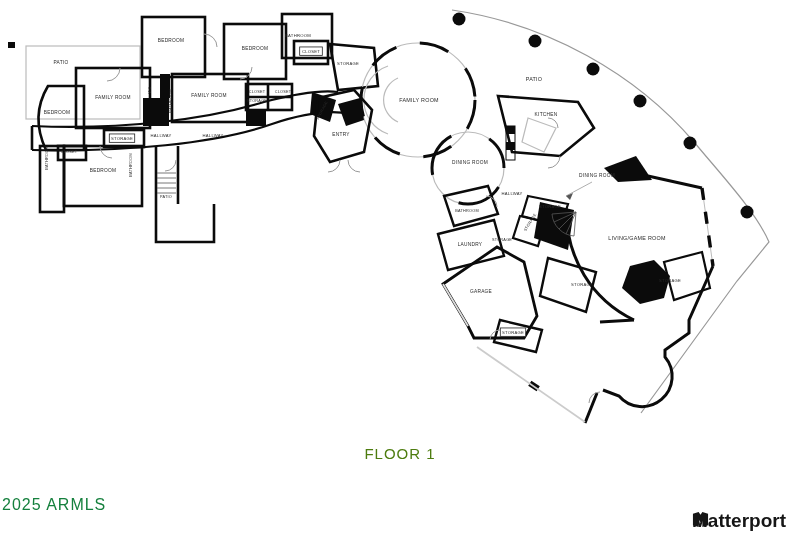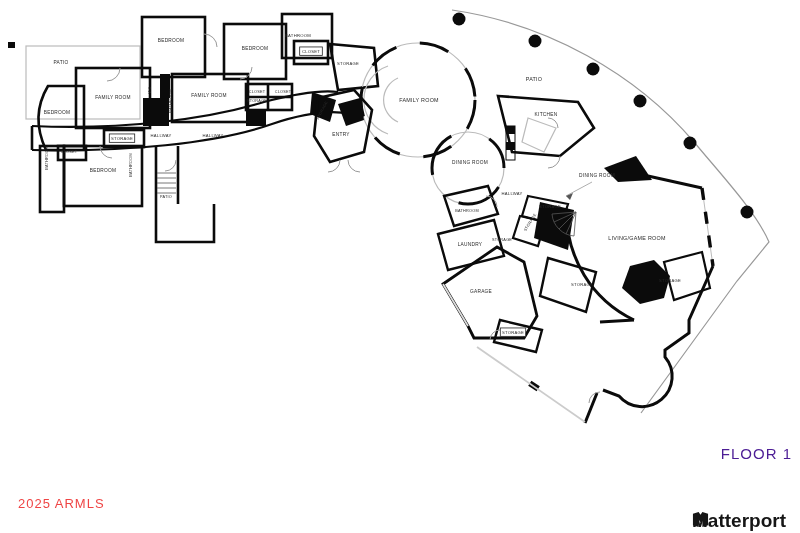--- a/index.html
+++ b/index.html
@@ -4,23 +4,23 @@
 <style>
   html,body{margin:0;padding:0;background:#fff;}
   .stage{position:relative;width:800px;height:533px;background:#ffffff;overflow:hidden;
          font-family:"Liberation Sans",sans-serif;}
   svg{position:absolute;left:0;top:0;}
   .w{fill:none;stroke:#0b0b0b;stroke-linejoin:miter;stroke-linecap:butt;}
   .thin{fill:none;stroke:#bbbbbb;stroke-width:1.2;}
   .door{fill:none;stroke:#9a9a9a;stroke-width:1;}
   .tread{stroke:#555;stroke-width:0.8;fill:none;}
   .room-label{fill:#2a2a2a;letter-spacing:0.25px;}
-  .floor-label{position:absolute;left:0;right:8px;top:445px;text-align:right;
-               font-size:15px;letter-spacing:1px;color:#4c1d95;}
-  .watermark{position:absolute;left:18px;top:496px;font-size:13px;color:#ef4444;
+  .floor-label{position:absolute;left:0;right:0;top:445px;text-align:center;
+               font-size:15px;letter-spacing:1px;color:#4d7c0f;}
+  .watermark{position:absolute;left:2px;top:496px;font-size:16px;color:#15803d;
              letter-spacing:1px;}
   .brand{position:absolute;right:14px;top:511px;display:flex;align-items:flex-start;gap:6px;}
   .brand-text{font-size:19px;font-weight:600;color:#161616;line-height:1;}
 </style>
 </head>
 <body>
 
 <div class="stage">
   <svg width="800" height="533" viewBox="0 0 800 533">
 

